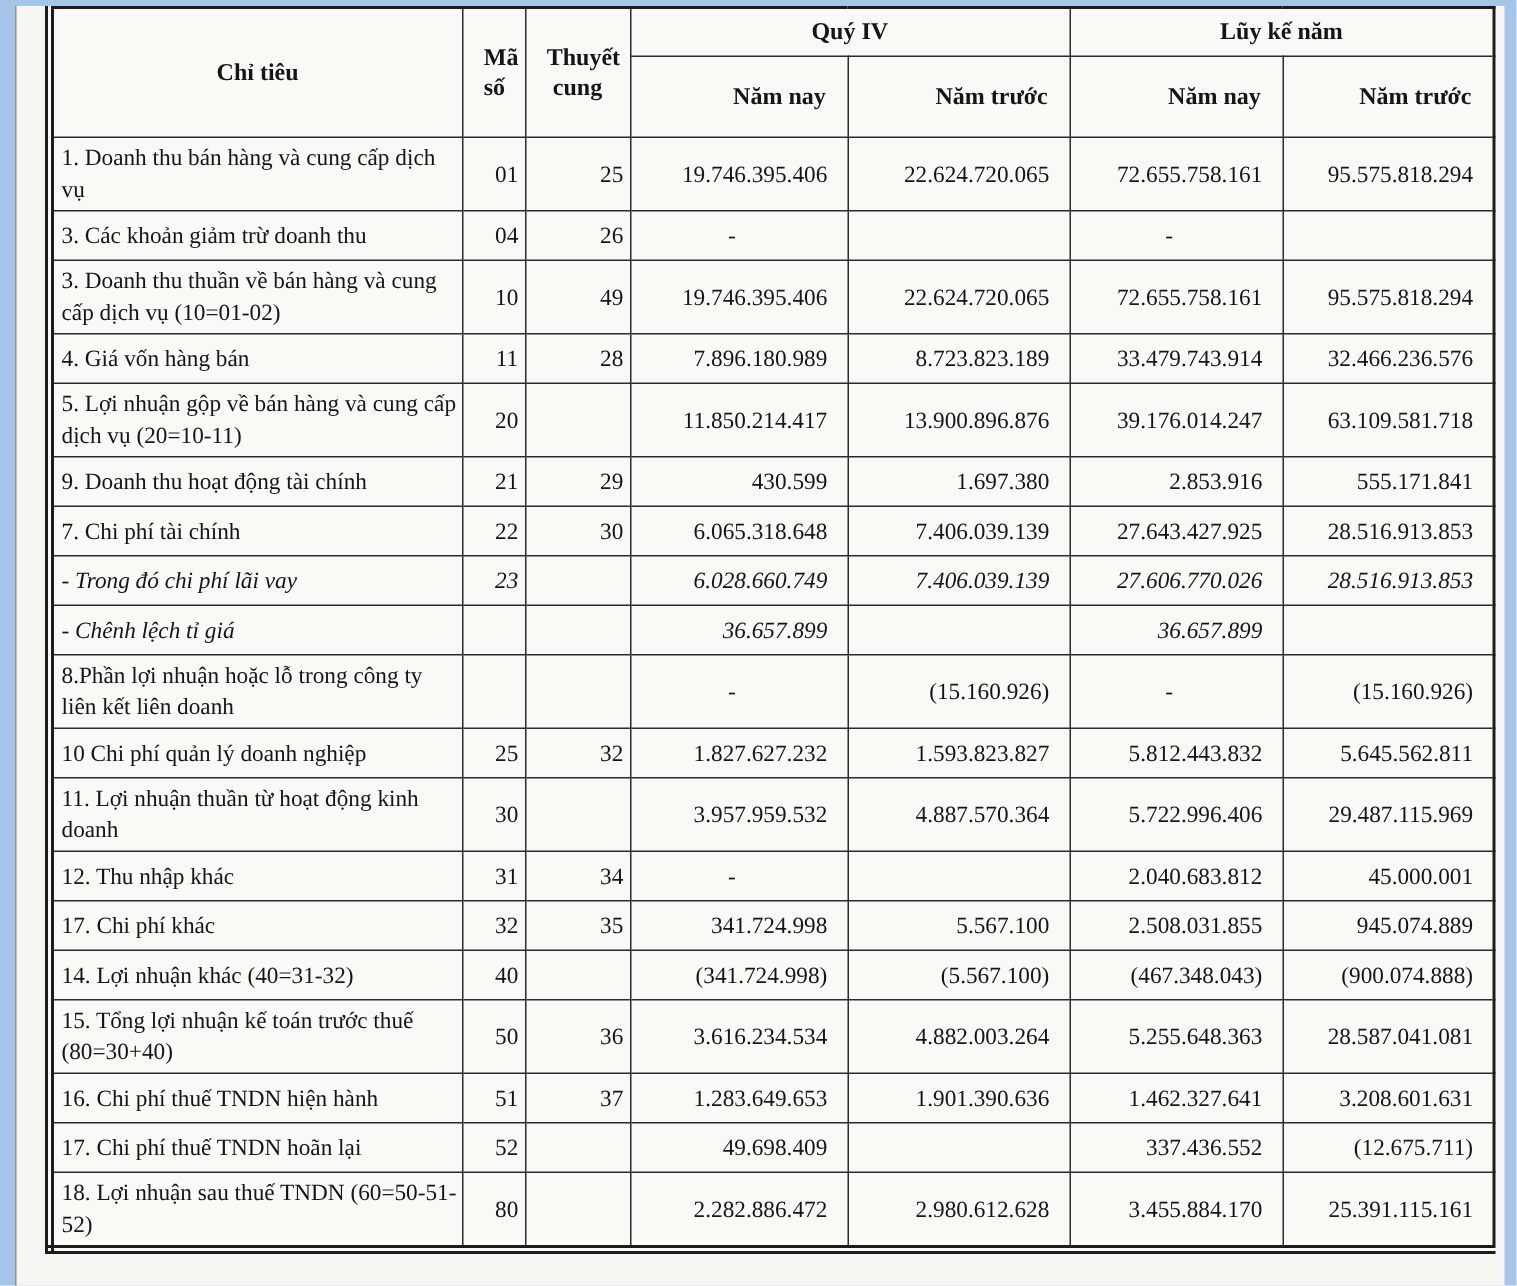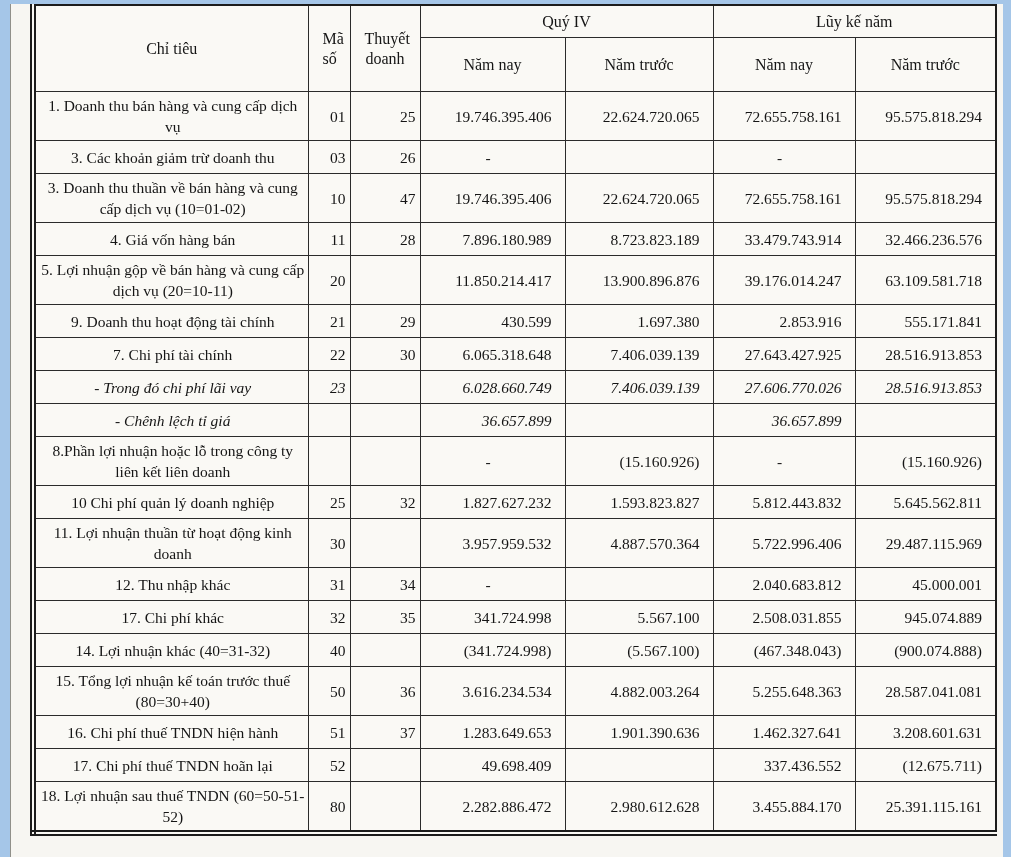--- a/index.html
+++ b/index.html
@@ -19,30 +19,30 @@
     border-collapse:collapse;table-layout:fixed;
     color:#151515;
     background:#faf9f5;
     border-left:6px double #1c1c1c;
     border-bottom:6px double #1c1c1c;
     border-top:2px solid #1c1c1c;
     border-right:2px solid #1c1c1c;
   }
   th,td{border:1px solid #2b2b2b;overflow:hidden;}
   th{
-    font-weight:normal;text-align:center;vertical-align:middle;
+    font-weight:bold;text-align:center;vertical-align:middle;
     font-size:16px;line-height:20px;padding:2px 14px;
   }
   tr.hdr-group th{height:27px;}
-  tr.hdr-sub th{height:49px;}
+  tr.hdr-sub th{height:49px;text-align:right;}
   td{
     font-size:15.5px;line-height:21px;height:26px;
     padding:3px 4px;vertical-align:middle;
   }
-  td.td-label{text-align:center;padding-left:5px;padding-right:3px;font-family:Liberation Serif, serif;}
+  td.td-label{text-align:left;padding-left:5px;padding-right:3px;font-family:Liberation Serif, serif;}
   td.td-center{text-align:right;}
   td.td-num{text-align:right;padding-right:13px;white-space:nowrap;}
   td.dash{text-align:center;}
   tr.it td{font-style:italic;}
 </style>
 </head>
 <body>
 
 <div class="paper">
   <table class="doc-table">
@@ -52,21 +52,21 @@
       <col style="width:70px">
       <col style="width:145px">
       <col style="width:148px">
       <col style="width:142px">
       <col style="width:141px">
     </colgroup>
     <thead>
       <tr class="hdr-group">
         <th rowspan="2">Chỉ tiêu</th>
         <th rowspan="2">Mã số</th>
-        <th rowspan="2">Thuyết doanh</th>
+        <th rowspan="2">Thuyết cung</th>
         <th colspan="2">Quý IV</th>
         <th colspan="2">Lũy kế năm</th>
       </tr>
       <tr class="hdr-sub">
         <th>Năm nay</th>
         <th>Năm trước</th>
         <th>Năm nay</th>
         <th>Năm trước</th>
       </tr>
     </thead>
@@ -75,31 +75,31 @@
           <td class="td-label">1. Doanh thu bán hàng và cung cấp dịch vụ</td>
           <td class="td-center">01</td>
           <td class="td-center">25</td>
           <td class="td-num">19.746.395.406</td>
           <td class="td-num">22.624.720.065</td>
           <td class="td-num">72.655.758.161</td>
           <td class="td-num">95.575.818.294</td>
         </tr>
         <tr>
           <td class="td-label">3. Các khoản giảm trừ doanh thu</td>
-          <td class="td-center">03</td>
+          <td class="td-center">04</td>
           <td class="td-center">26</td>
           <td class="td-num dash">-</td>
           <td class="td-num"></td>
           <td class="td-num dash">-</td>
           <td class="td-num"></td>
         </tr>
         <tr>
           <td class="td-label">3. Doanh thu thuần về bán hàng và cung cấp dịch vụ (10=01-02)</td>
           <td class="td-center">10</td>
-          <td class="td-center">47</td>
+          <td class="td-center">49</td>
           <td class="td-num">19.746.395.406</td>
           <td class="td-num">22.624.720.065</td>
           <td class="td-num">72.655.758.161</td>
           <td class="td-num">95.575.818.294</td>
         </tr>
         <tr>
           <td class="td-label">4. Giá vốn hàng bán</td>
           <td class="td-center">11</td>
           <td class="td-center">28</td>
           <td class="td-num">7.896.180.989</td>

